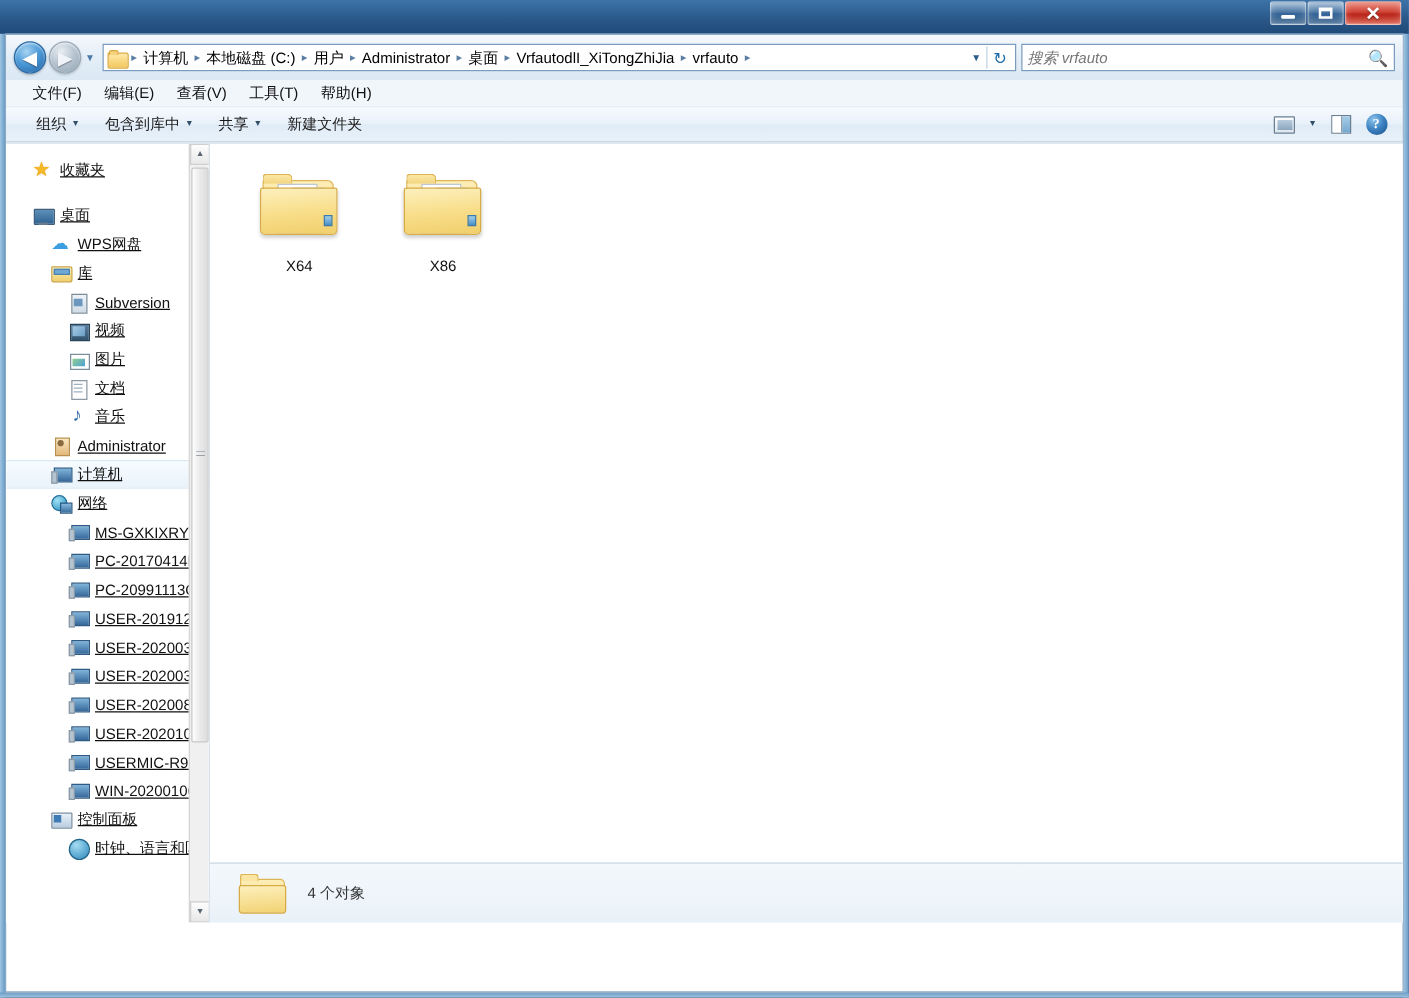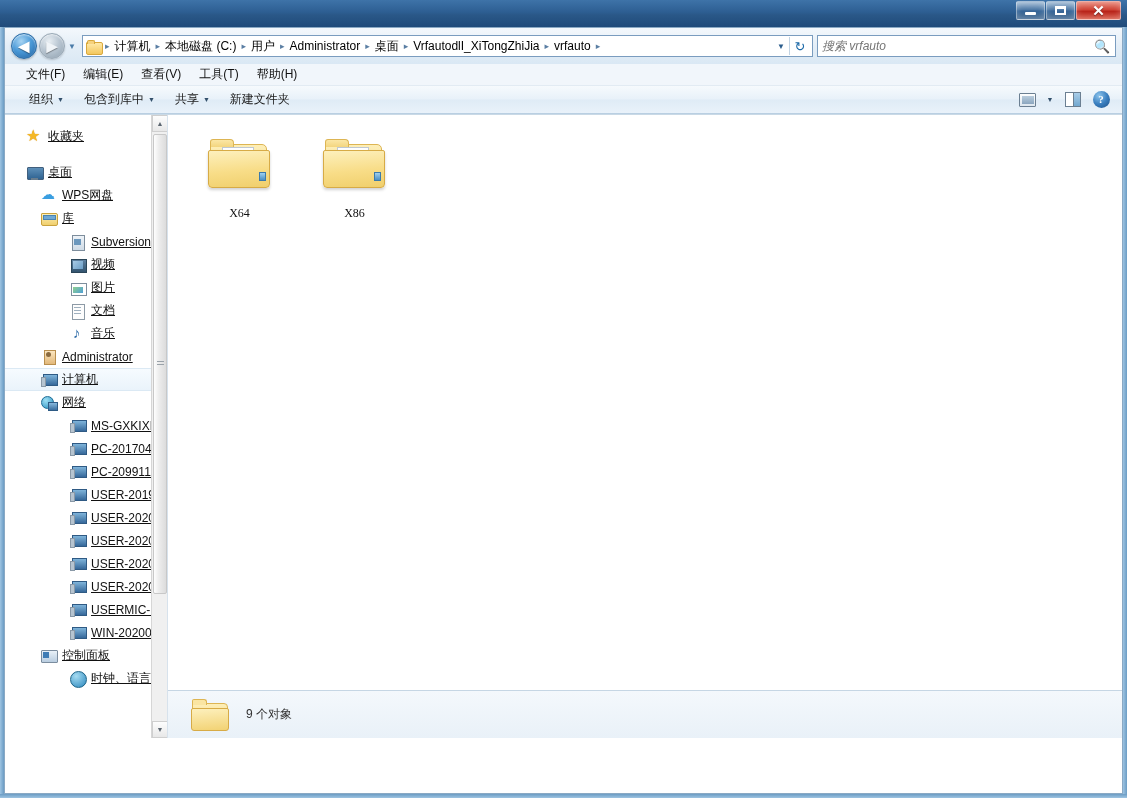--- a/index.html
+++ b/index.html
@@ -231,21 +231,21 @@
      border-radius:50%; background:radial-gradient(circle at 35% 28%,#7fc3ea,#1f5f98);
      border:1px solid #17496f;}
   .ico-ease:after{ content:''; position:absolute; left:5px; top:3px; width:5px; height:9px;
      background:#eaf4fb; border-radius:2px;}
   .ico-clock:before{ content:''; position:absolute; left:0px; top:0px; width:15px; height:15px;
      border-radius:50%; background:radial-gradient(circle at 35% 28%,#a6dcf2,#2b87bd);
      border:1px solid #1d6488;}
 
   .ind0 { padding-left:22px; }
   .ind1 { padding-left:36px; }
-  .ind2 { padding-left:50px;margin-left:15px; }
+  .ind2 { padding-left:50px; }
 
   
   #sbar {
     position:absolute; right:0; top:0; width:16px; height:100%;
     background:#f0f0f0; border-left:1px solid #d6d6d6;
   }
   .sb-arrow { width:16px; height:17px; background:linear-gradient(180deg,#fdfdfd,#e8e8e8);
      border:1px solid #cfcfcf; display:flex; align-items:center; justify-content:center;
      color:#5c6670; font-size:7px; cursor:pointer;}
   .sb-arrow.top { position:absolute; top:0; }
@@ -263,21 +263,21 @@
   
   #filepane { flex:1; position:relative; background:#fff; padding:14px 0 0 14px; }
   .fgrid { display:flex; flex-wrap:wrap; align-content:flex-start; }
   .fitem {
     width:115px; margin-right:0px; padding:4px 2px 2px 2px; cursor:pointer;
     display:flex; flex-direction:column; align-items:center;
     border:1px solid transparent; border-radius:3px;
   }
   .ficon { width:68px; height:68px; position:relative; margin-bottom:4px; }
   .flabel { font-size:12px; color:#111; text-align:center; line-height:15px; width:108px;
-            word-wrap:break-word;font-family:Liberation Serif, serif; }
+            word-wrap:break-word; }
 
   
   .folder .back {
     position:absolute; left:4px; top:10px; width:57px; height:42px;
     background:linear-gradient(180deg,#fdeeb7 0%,#f7dd8c 100%);
     border:1px solid #ddb553; border-radius:2px 5px 2px 2px;
   }
   .folder .tab {
     position:absolute; left:4px; top:5px; width:24px; height:8px;
     background:linear-gradient(180deg,#fbe7a5,#f3d57f);
@@ -633,19 +633,19 @@
 
 
         </div>
 
         <div id="statusbar">
           <div class="sb-folder">
             <div class="b"></div>
               <div class="t"></div>
               <div class="f"></div>
           </div>
-          <div class="sb-text">9 个对象</div>
+          <div class="sb-text">4 个对象</div>
         </div>
       </div>
 
     </div>
   </div>
 </div>
 
 </body></html>

